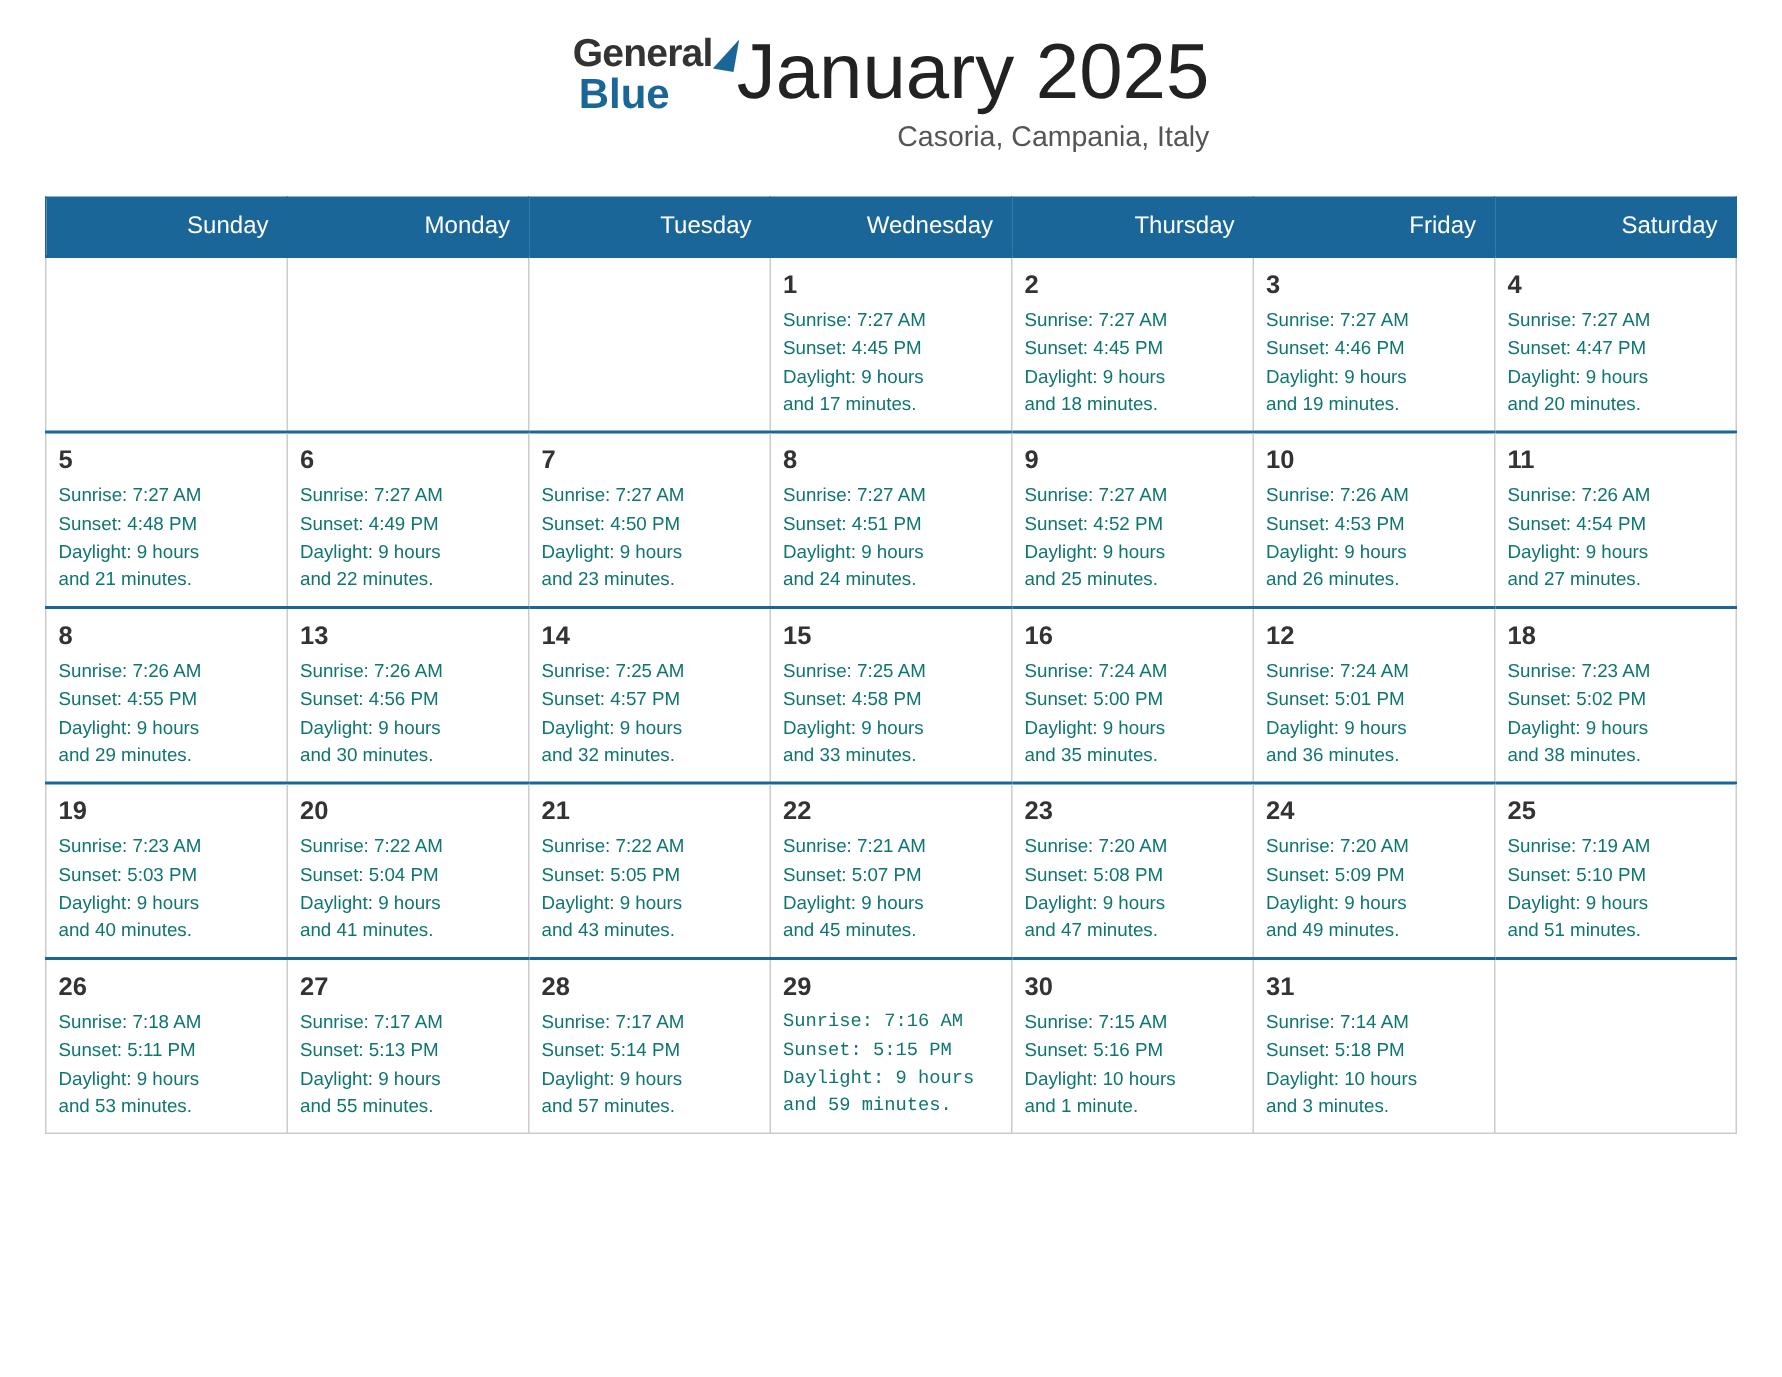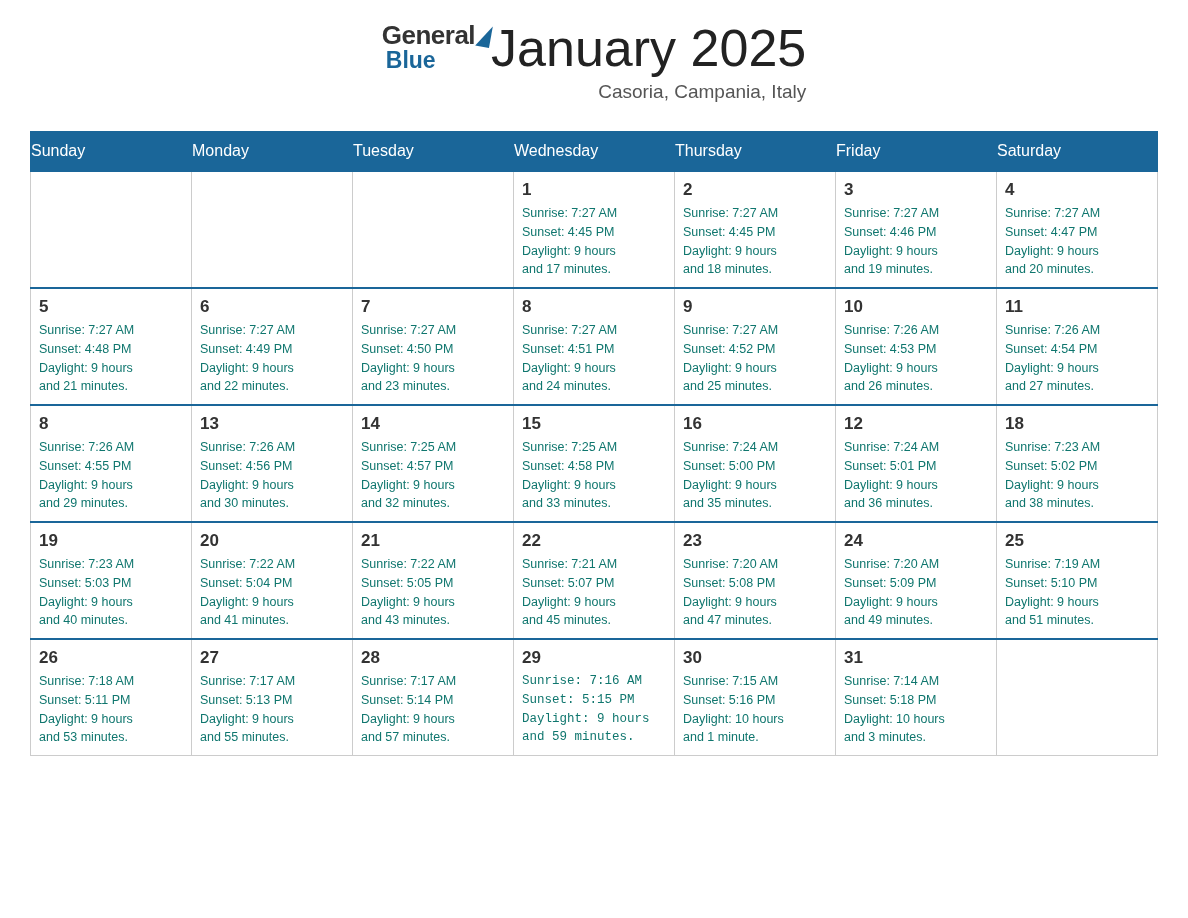--- a/index.html
+++ b/index.html
@@ -35,21 +35,21 @@
       width: 0;
       height: 0;
       border-left: 14px solid transparent;
       border-right: 0px solid transparent;
       border-bottom: 22px solid #1a6699;
       margin-left: 2px;
       margin-bottom: 0px;
       transform: rotate(10deg);
     }
     .logo-blue {
-      font-size: 23px;
+      font-size: 28px;
       font-weight: bold;
       color: #1a6699;
       margin-top: -4px;
       padding-left: 4px;
     }
     .title-block {
       text-align: right;
     }
     .month-title {
       font-size: 52px;
@@ -65,22 +65,22 @@
     .calendar-table {
       width: 100%;
       border-collapse: collapse;
       table-layout: fixed;
     }
     .calendar-table th {
       background-color: #1a6699;
       color: #ffffff;
       font-size: 16px;
       font-weight: normal;
-      padding: 10px 0;
-      text-align: left;
+      padding: 10px 12px;
+      text-align: right;
       border: 1px solid #1a6699;
     }
     .calendar-table td {
       vertical-align: top;
       padding: 8px 8px;
       border: 1px solid #cccccc;
       height: 110px;
       font-size: 12.5px;
       color: #333;
       background: #ffffff;

